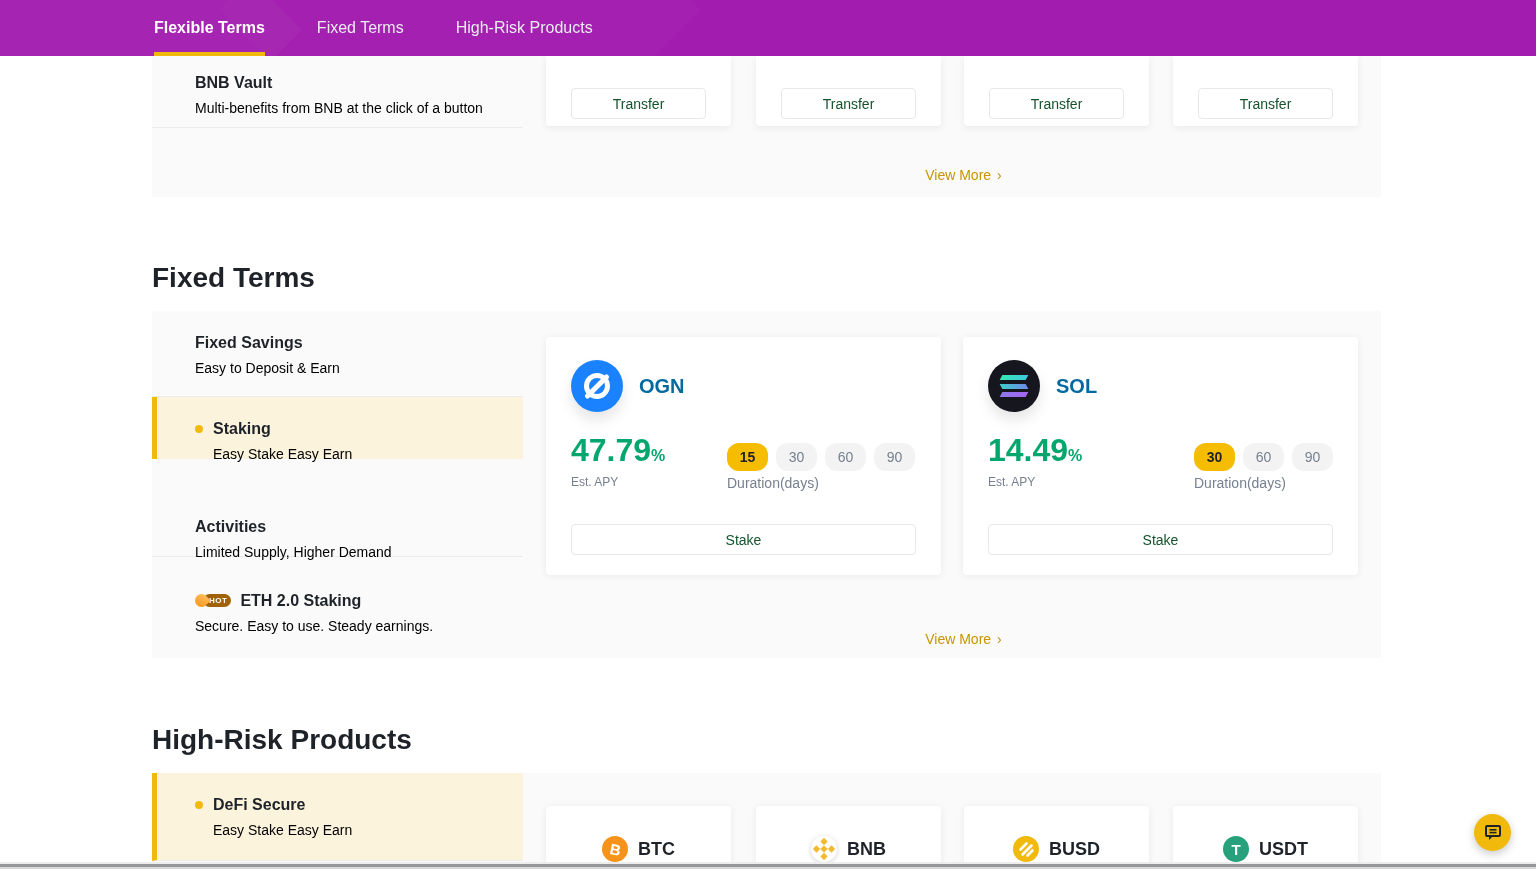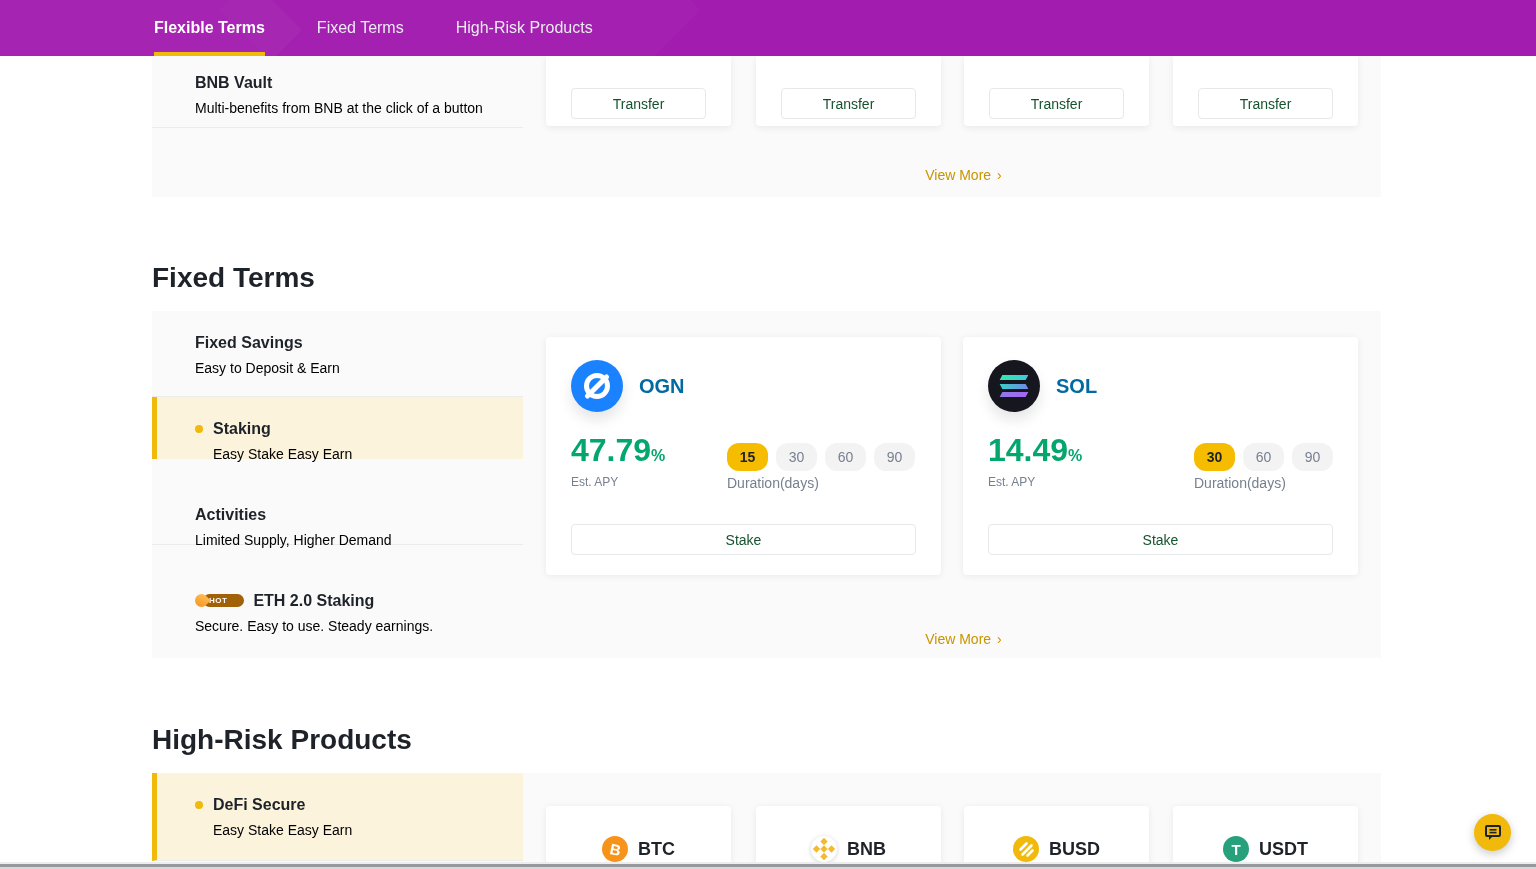--- a/index.html
+++ b/index.html
@@ -34,21 +34,21 @@
   .sb-title-row{display:flex;align-items:center;}
   .sb-title{font-size:16px;font-weight:700;color:#1E2329;line-height:19px;}
   .sb-sub{font-size:14px;color:#000000;margin-top:8px;line-height:16px;}
   .sb-dot{width:8px;height:8px;border-radius:50%;background:#F0B90B;margin-right:10px;flex:0 0 auto;}
 
   
   .hot-badge{display:inline-flex;align-items:center;margin-right:9px;position:relative;}
   .flame{width:13px;height:13px;background:linear-gradient(160deg,#FFC25E,#F7931A);
          border-radius:50% 0 50% 50%;transform:rotate(45deg);z-index:2;}
   .hot-pill{background:#a16207;color:#fff;font-size:8px;font-weight:700;letter-spacing:.5px;
-            padding:2px 17px 2px 6px;border-radius:8px;margin-left:-5px;}
+            padding:2px 4px 2px 6px;border-radius:8px;margin-left:-5px;}
 
   
   .sb-static{position:absolute;left:43px;top:17px;}
   .sb-divider{position:absolute;left:0;top:71px;width:371px;height:1px;background:#ECECEC;}
   .transfer-card{position:absolute;top:0;width:185px;height:70px;background:#fff;
                  border-radius:0 0 4px 4px;box-shadow:0 2px 7px rgba(0,0,0,0.07);}
   .btn-outline{position:absolute;background:#fff;border:1px solid #E6E8EA;border-radius:4px;
                color:#14532d;font-size:14px;font-weight:500;display:flex;align-items:center;
                justify-content:center;cursor:pointer;box-sizing:border-box;margin-top:17px;}
   .transfer-btn{left:25px;top:15px;width:135px;height:31px;}
@@ -153,21 +153,21 @@
         </div>
       <div class="sb-sub">Easy to Deposit &amp; Earn</div>
     </div>
     <div class="sb-row active" style="top:86px;height:62px;">
       <div class="sb-title-row">
         <span class="sb-dot"></span>
         <div class="sb-title">Staking</div>
       </div>
       <div class="sb-sub" style="margin-left:18px;">Easy Stake Easy Earn</div>
     </div>
-    <div class="sb-row divided" style="top:172px;height:62px;">
+    <div class="sb-row divided" style="top:184px;height:62px;">
       <div class="sb-title-row">
           <div class="sb-title">Activities</div>
         </div>
       <div class="sb-sub">Limited Supply, Higher Demand</div>
     </div>
     <div class="sb-row" style="top:258px;height:89px;">
       <div class="sb-title-row">
         <span class="hot-badge">
           <span class="flame"></span>
           <span class="hot-pill">HOT</span>

